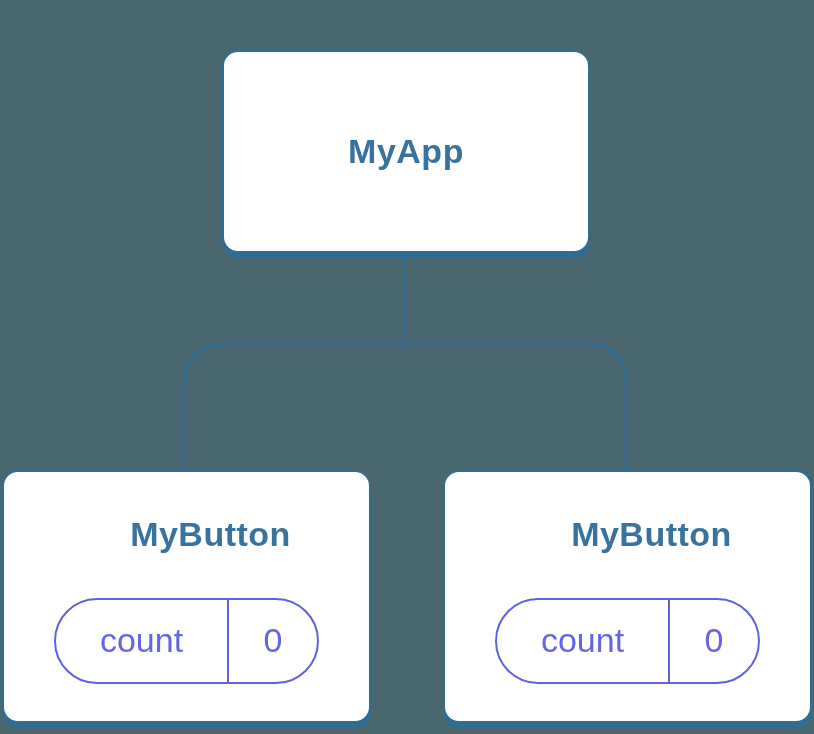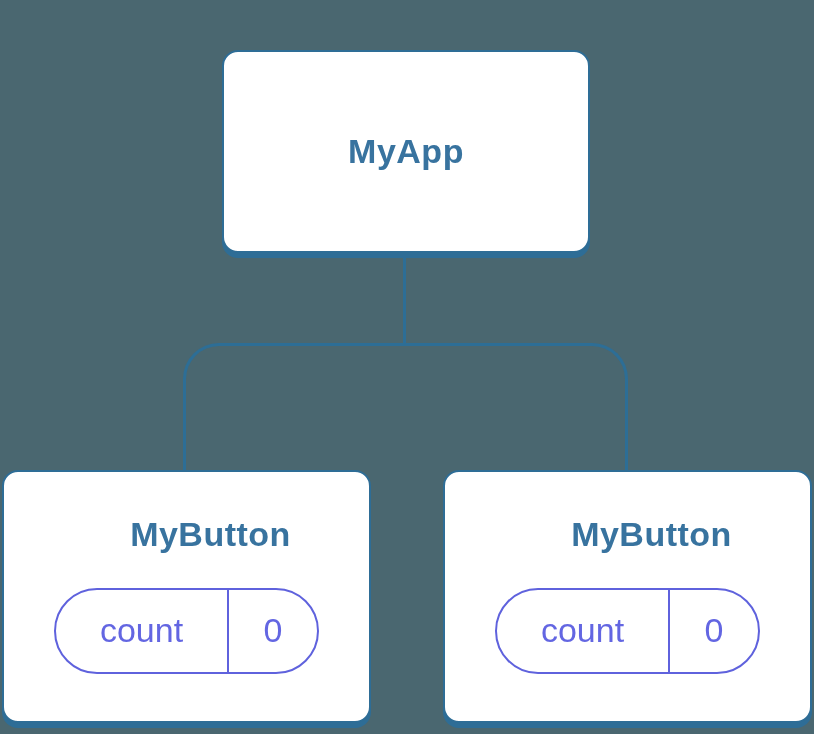--- a/index.html
+++ b/index.html
@@ -72,21 +72,21 @@
     top: 343px;
     width: 445px;
     height: 127px;
     border: 3px solid #2d6e96;
     border-bottom: none;
     border-radius: 36px 36px 0 0;
     background: transparent;
   }
   .state-pill {
     box-sizing: border-box;
-    margin-top: 33px;
+    margin-top: 43px;
     width: 265px;
     height: 86px;
     border: 2px solid #5f62dd;
     border-radius: 50px;
     display: flex;
     align-items: stretch;
     overflow: hidden;
     background: #ffffff;
   }
   .state-key {

